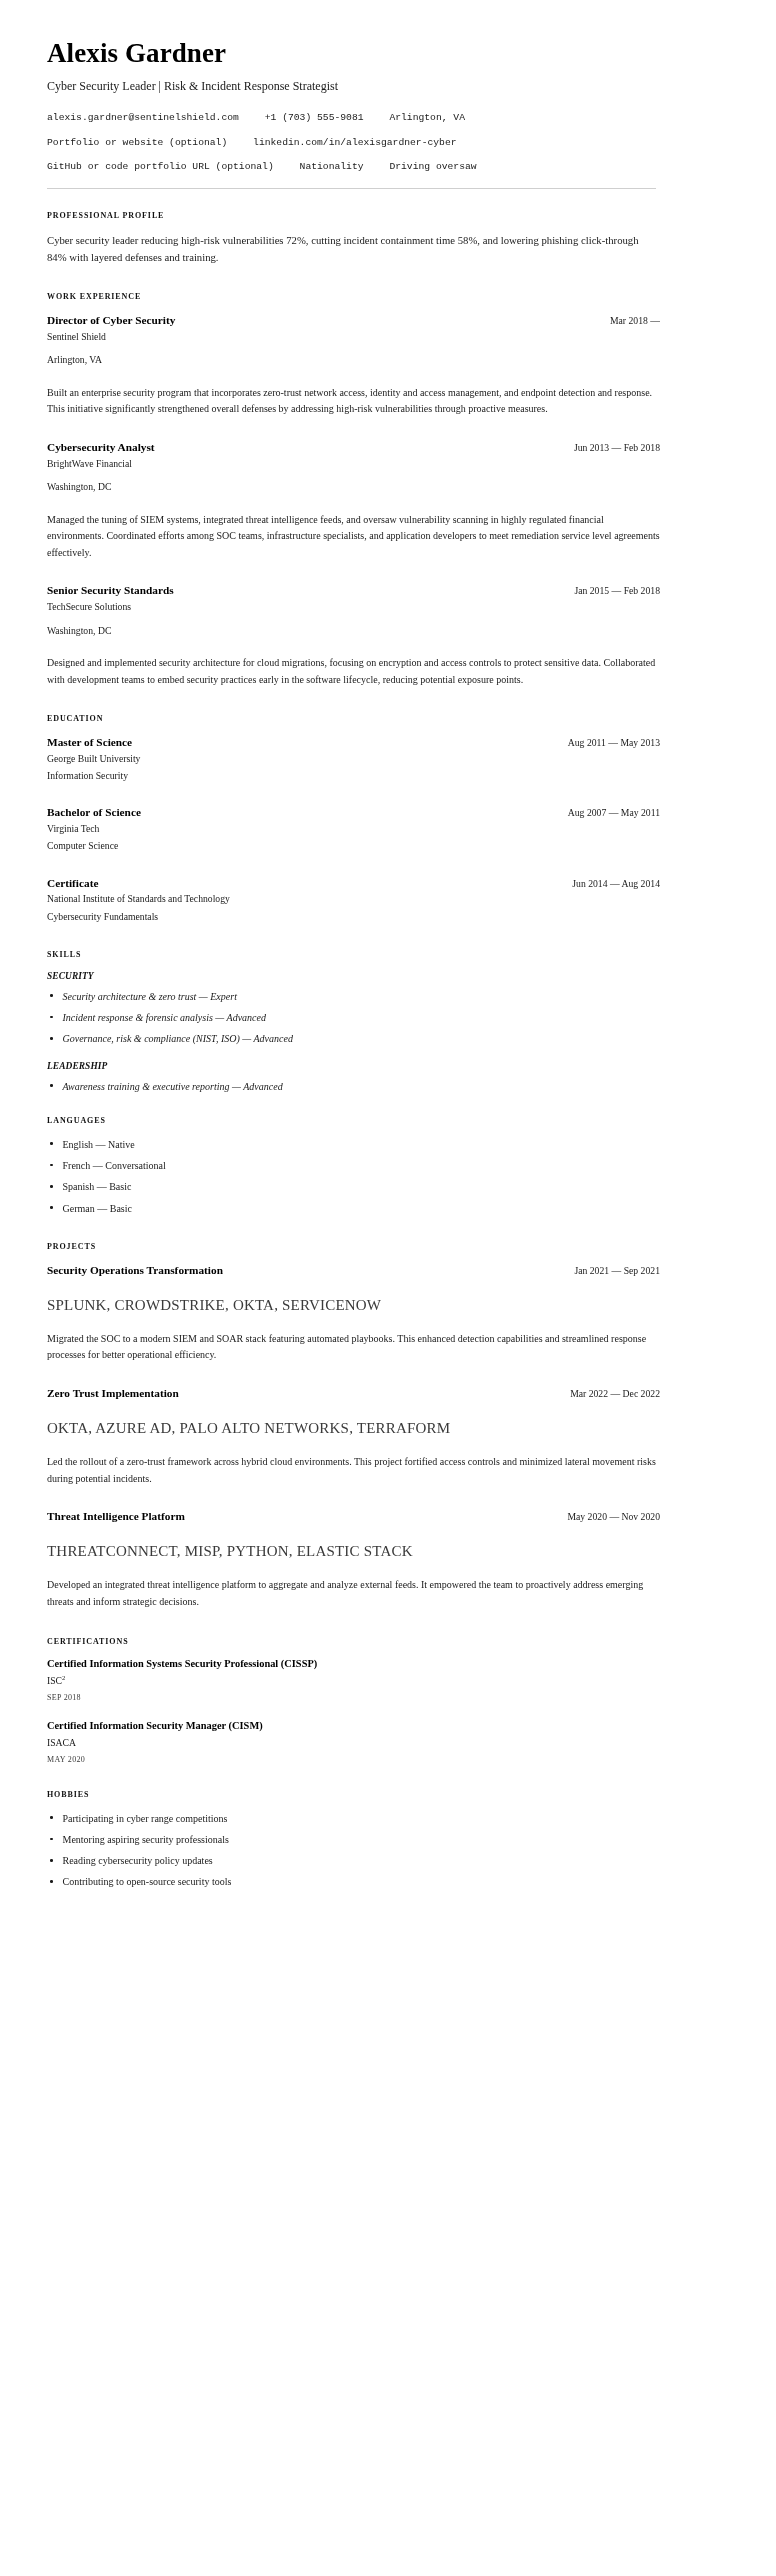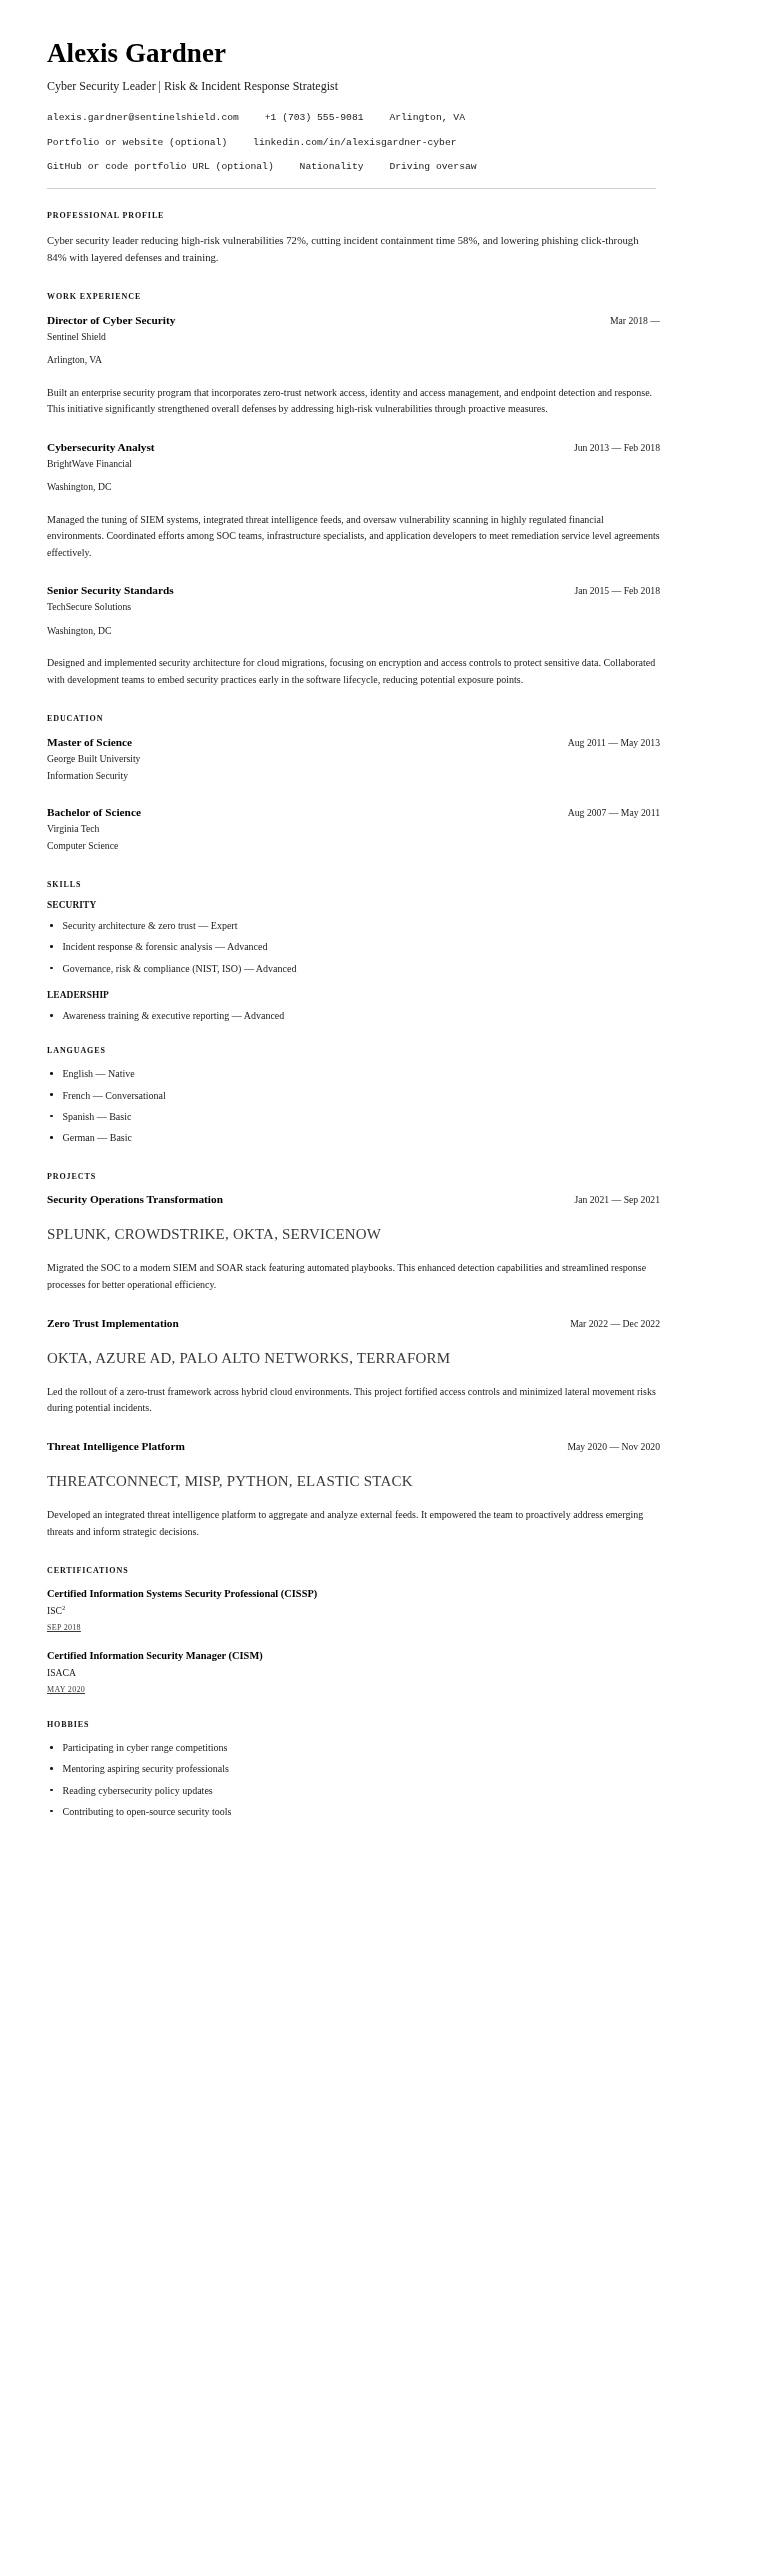--- a/index.html
+++ b/index.html
@@ -120,21 +120,21 @@
   }
   .entry-desc {
     font-size: 10px;
     line-height: 1.66;
     margin-top: 17px;
     color: #1a1a1a;
     max-width: 621px;
   }
 
   
-  .skill-group { margin: 0 0 14.2px 0; }
+  .skill-group { margin: 0 0 14.2px 0; font-style: italic; }
   .skill-group:last-child { margin-bottom: 0; }
   .skill-group-title {
     font-size: 9.4px;
     font-weight: 700;
     text-transform: uppercase;
     letter-spacing: 0.1px;
     margin: 0 0 7.8px 0;
     color: #111111;
   }
 
@@ -177,21 +177,20 @@
     line-height: 1.45;
     margin-top: 2.6px;
     color: #1a1a1a;
   }
   .cert-date {
     font-size: 8px;
     letter-spacing: 0.3px;
     text-transform: uppercase;
     margin-top: 4.5px;
     color: #3a3a3a;
-    text-decoration: underline;
   }
   sup { font-size: 0.68em; vertical-align: super; }
 </style>
 </head>
 <body>
 
 <div class="page">
 
   <header>
     <h1 class="name">Alexis Gardner</h1>
@@ -275,20 +274,28 @@
 
     <div class="entry">
       <div class="entry-top">
         <div class="entry-title">Bachelor of Science</div>
         <div class="entry-date">Aug 2007 — May 2011</div>
       </div>
       <div class="entry-sub">Virginia Tech</div>
       <div class="entry-sub">Computer Science</div>
     </div>
 
+    <div class="entry">
+      <div class="entry-top">
+        <div class="entry-title">Certificate</div>
+        <div class="entry-date">Jun 2014 — Aug 2014</div>
+      </div>
+      <div class="entry-sub">National Institute of Standards and Technology</div>
+      <div class="entry-sub">Cybersecurity Fundamentals</div>
+    </div>
   </section>
 
   <section class="section tight">
     <div class="section-heading">Skills</div>
 
     <div class="skill-group">
       <div class="skill-group-title">SECURITY</div>
       <ul class="bullets">
         <li>Security architecture &amp; zero trust — Expert</li>
         <li>Incident response &amp; forensic analysis — Advanced</li>

